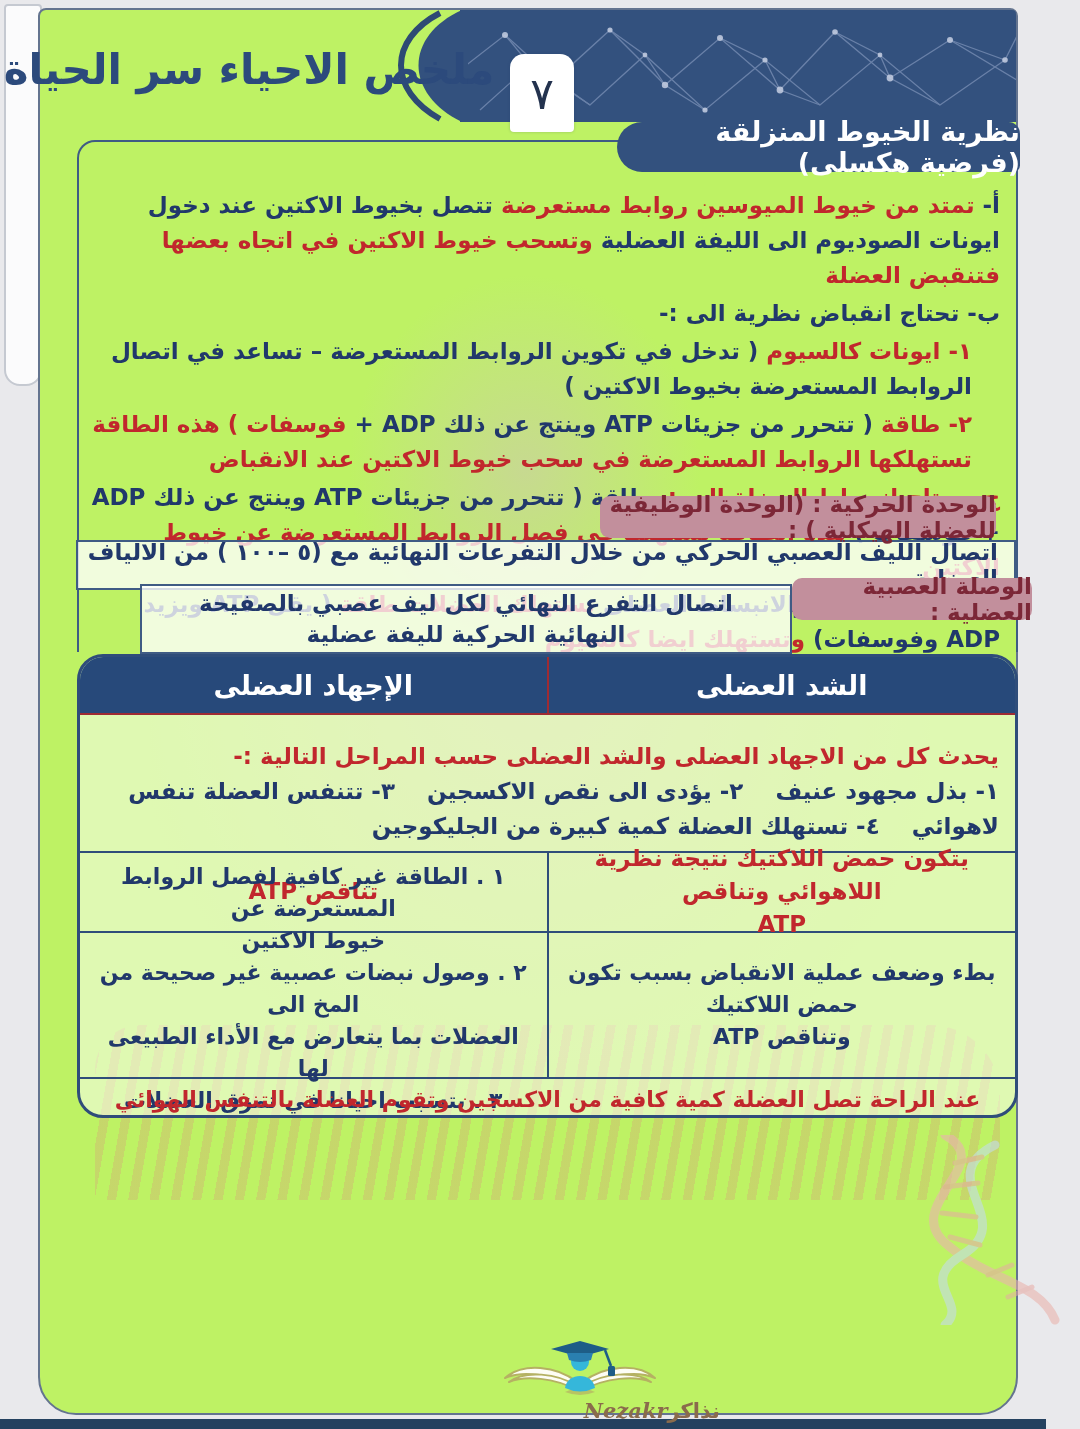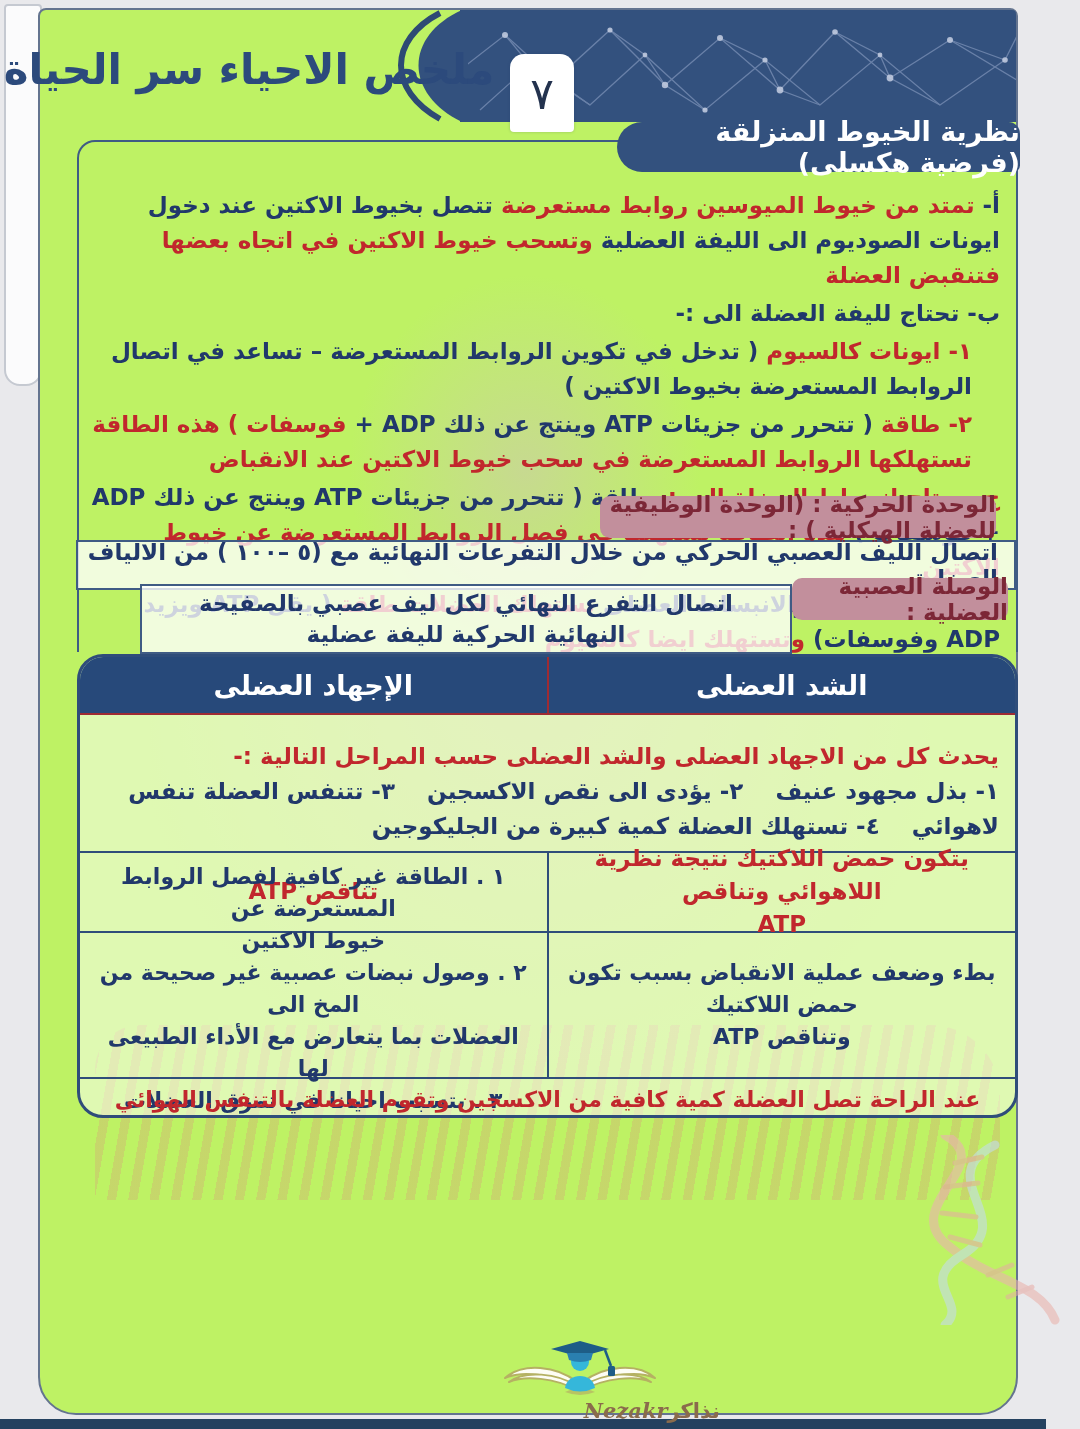--- a/index.html
+++ b/index.html
@@ -39,21 +39,21 @@
   .section-title{position:absolute;left:577px;top:112px;width:403px;height:50px;background:#33517e;
                  color:#fff;display:flex;align-items:center;justify-content:center;direction:rtl;
                  font-size:27px;border-radius:30px 14px 8px 30px;z-index:3;}
   .tline{font-size:23px;line-height:1.52;margin-bottom:3px;}
   .tline.ind{padding-right:28px;}
   .navy{color:#21386b;} .red{color:#c1272d;}
   
   .pink-label{position:absolute;background:#c28f9c;color:#7c2737;display:flex;align-items:center;
               justify-content:center;direction:rtl;font-size:23px;border-radius:10px;z-index:2;}
   .lbl-motor{left:560px;top:486px;width:396px;height:42px;}
-  .lbl-junction{left:752px;top:568px;width:216px;height:42px;}
+  .lbl-junction{left:752px;top:568px;width:240px;height:42px;}
   .def-box{position:absolute;border:2px solid #3f5b84;background:rgba(255,255,255,.78);
            color:#21386b;direction:rtl;display:flex;align-items:center;font-size:23px;z-index:1;}
   .box-motor{left:36px;top:530px;width:940px;height:50px;padding-right:16px;}
   .box-junction{left:100px;top:574px;width:652px;height:70px;justify-content:center;
                 text-align:center;line-height:1.35;padding:0 14px;}
   
   .muscle-table{position:absolute;left:37px;top:644px;width:941px;height:464px;border:3px solid #2f4d7a;
                 border-radius:26px;overflow:hidden;direction:rtl;background:rgba(255,255,255,.5);z-index:1;
                 display:flex;flex-direction:column;}
   .t-head{height:58px;display:flex;background:#27497a;border-bottom:2px solid #9e2b33;flex:none;}
@@ -142,21 +142,21 @@
         <line x1="100" y1="102" x2="130" y2="110"></line>
         <line x1="138" y1="140" x2="162" y2="130"></line>
         <line x1="158" y1="162" x2="182" y2="152"></line>
       </g>
     </svg>
 
     <div class="section-title">نظرية الخيوط المنزلقة (فرضية هكسلى)</div>
     <div class="section-box">
       <div id="theory-lines">
           <div class="tline"><span class="navy">أ-  </span><span class="red">تمتد من خيوط الميوسين روابط مستعرضة </span><span class="navy">تتصل بخيوط الاكتين عند دخول ايونات الصوديوم الى الليفة العضلية </span><span class="red">وتسحب خيوط الاكتين في اتجاه بعضها فتنقبض العضلة</span></div>
-          <div class="tline"><span class="navy">ب-   تحتاج لليفة العضلة الى :-</span></div>
+          <div class="tline"><span class="navy">ب-   تحتاج انقباض نظرية الى :-</span></div>
           <div class="tline ind"><span class="red">١- ايونات كالسيوم </span><span class="navy">( تدخل في تكوين الروابط المستعرضة – تساعد في اتصال الروابط المستعرضة بخيوط الاكتين )</span></div>
           <div class="tline ind"><span class="red">٢- طاقة </span><span class="navy">( تتحرر من جزيئات ATP وينتج عن ذلك ADP + </span><span class="red">فوسفات ) هذه الطاقة تستهلكها الروابط المستعرضة في سحب خيوط الاكتين عند الانقباض</span></div>
           <div class="tline"><span class="red">ج- يحتاج انبساط العضلة الى :- </span><span class="navy">طاقة ( تتحرر من جزيئات ATP وينتج عن ذلك ADP + فوسفات ) </span><span class="red">هذه الطاقة تستهلك في فصل الروابط المستعرضة عن خيوط الاكتين</span></div>
           <div class="tline"><span class="navy">د- أثناء الانقباض والانبساط العضلى </span><span class="red">تستهلك العضلات طاقة </span><span class="navy">( يقل ATP ويزيد ADP وفوسفات) </span><span class="red">وتستهلك ايضا كالسيوم</span></div>
         </div>
     </div>
 
     <div class="pink-label lbl-motor">الوحدة الحركية : (الوحدة الوظيفية للعضلة الهيكلية ) :</div>
     <div class="def-box box-motor">اتصال الليف العصبي الحركي من خلال التفرعات النهائية مع (٥ –١٠٠ ) من الالياف العضلية .</div>
 

